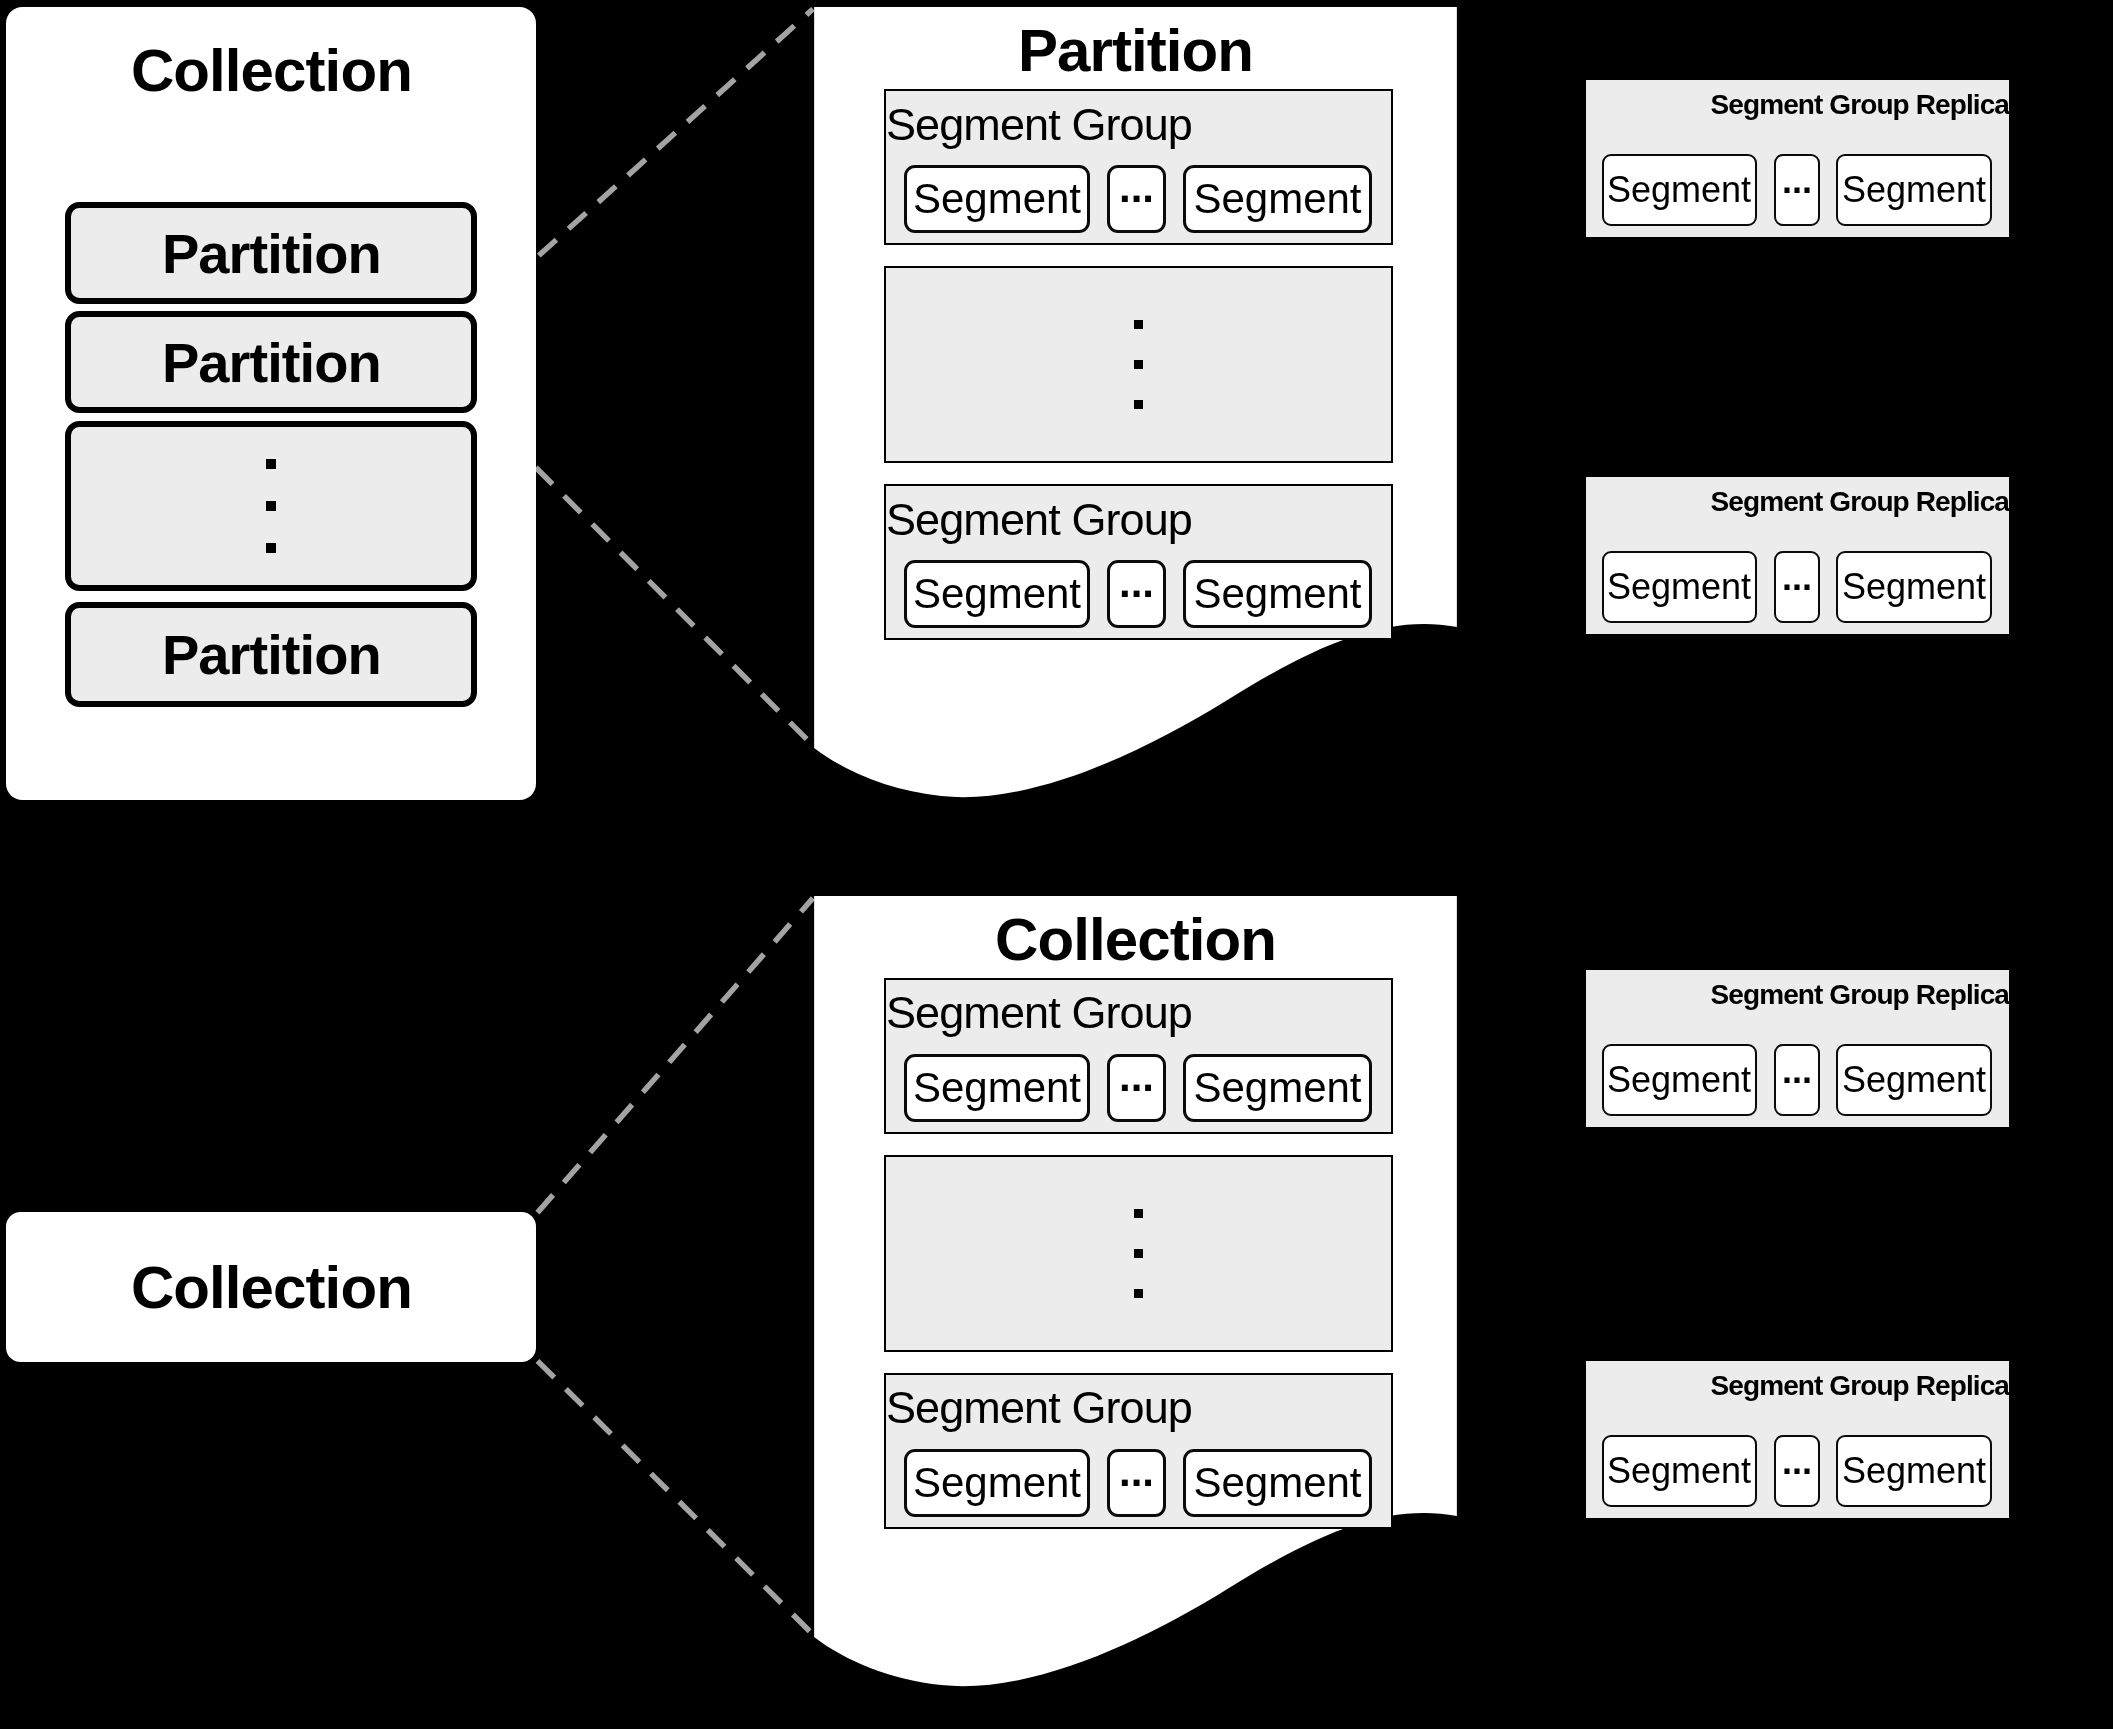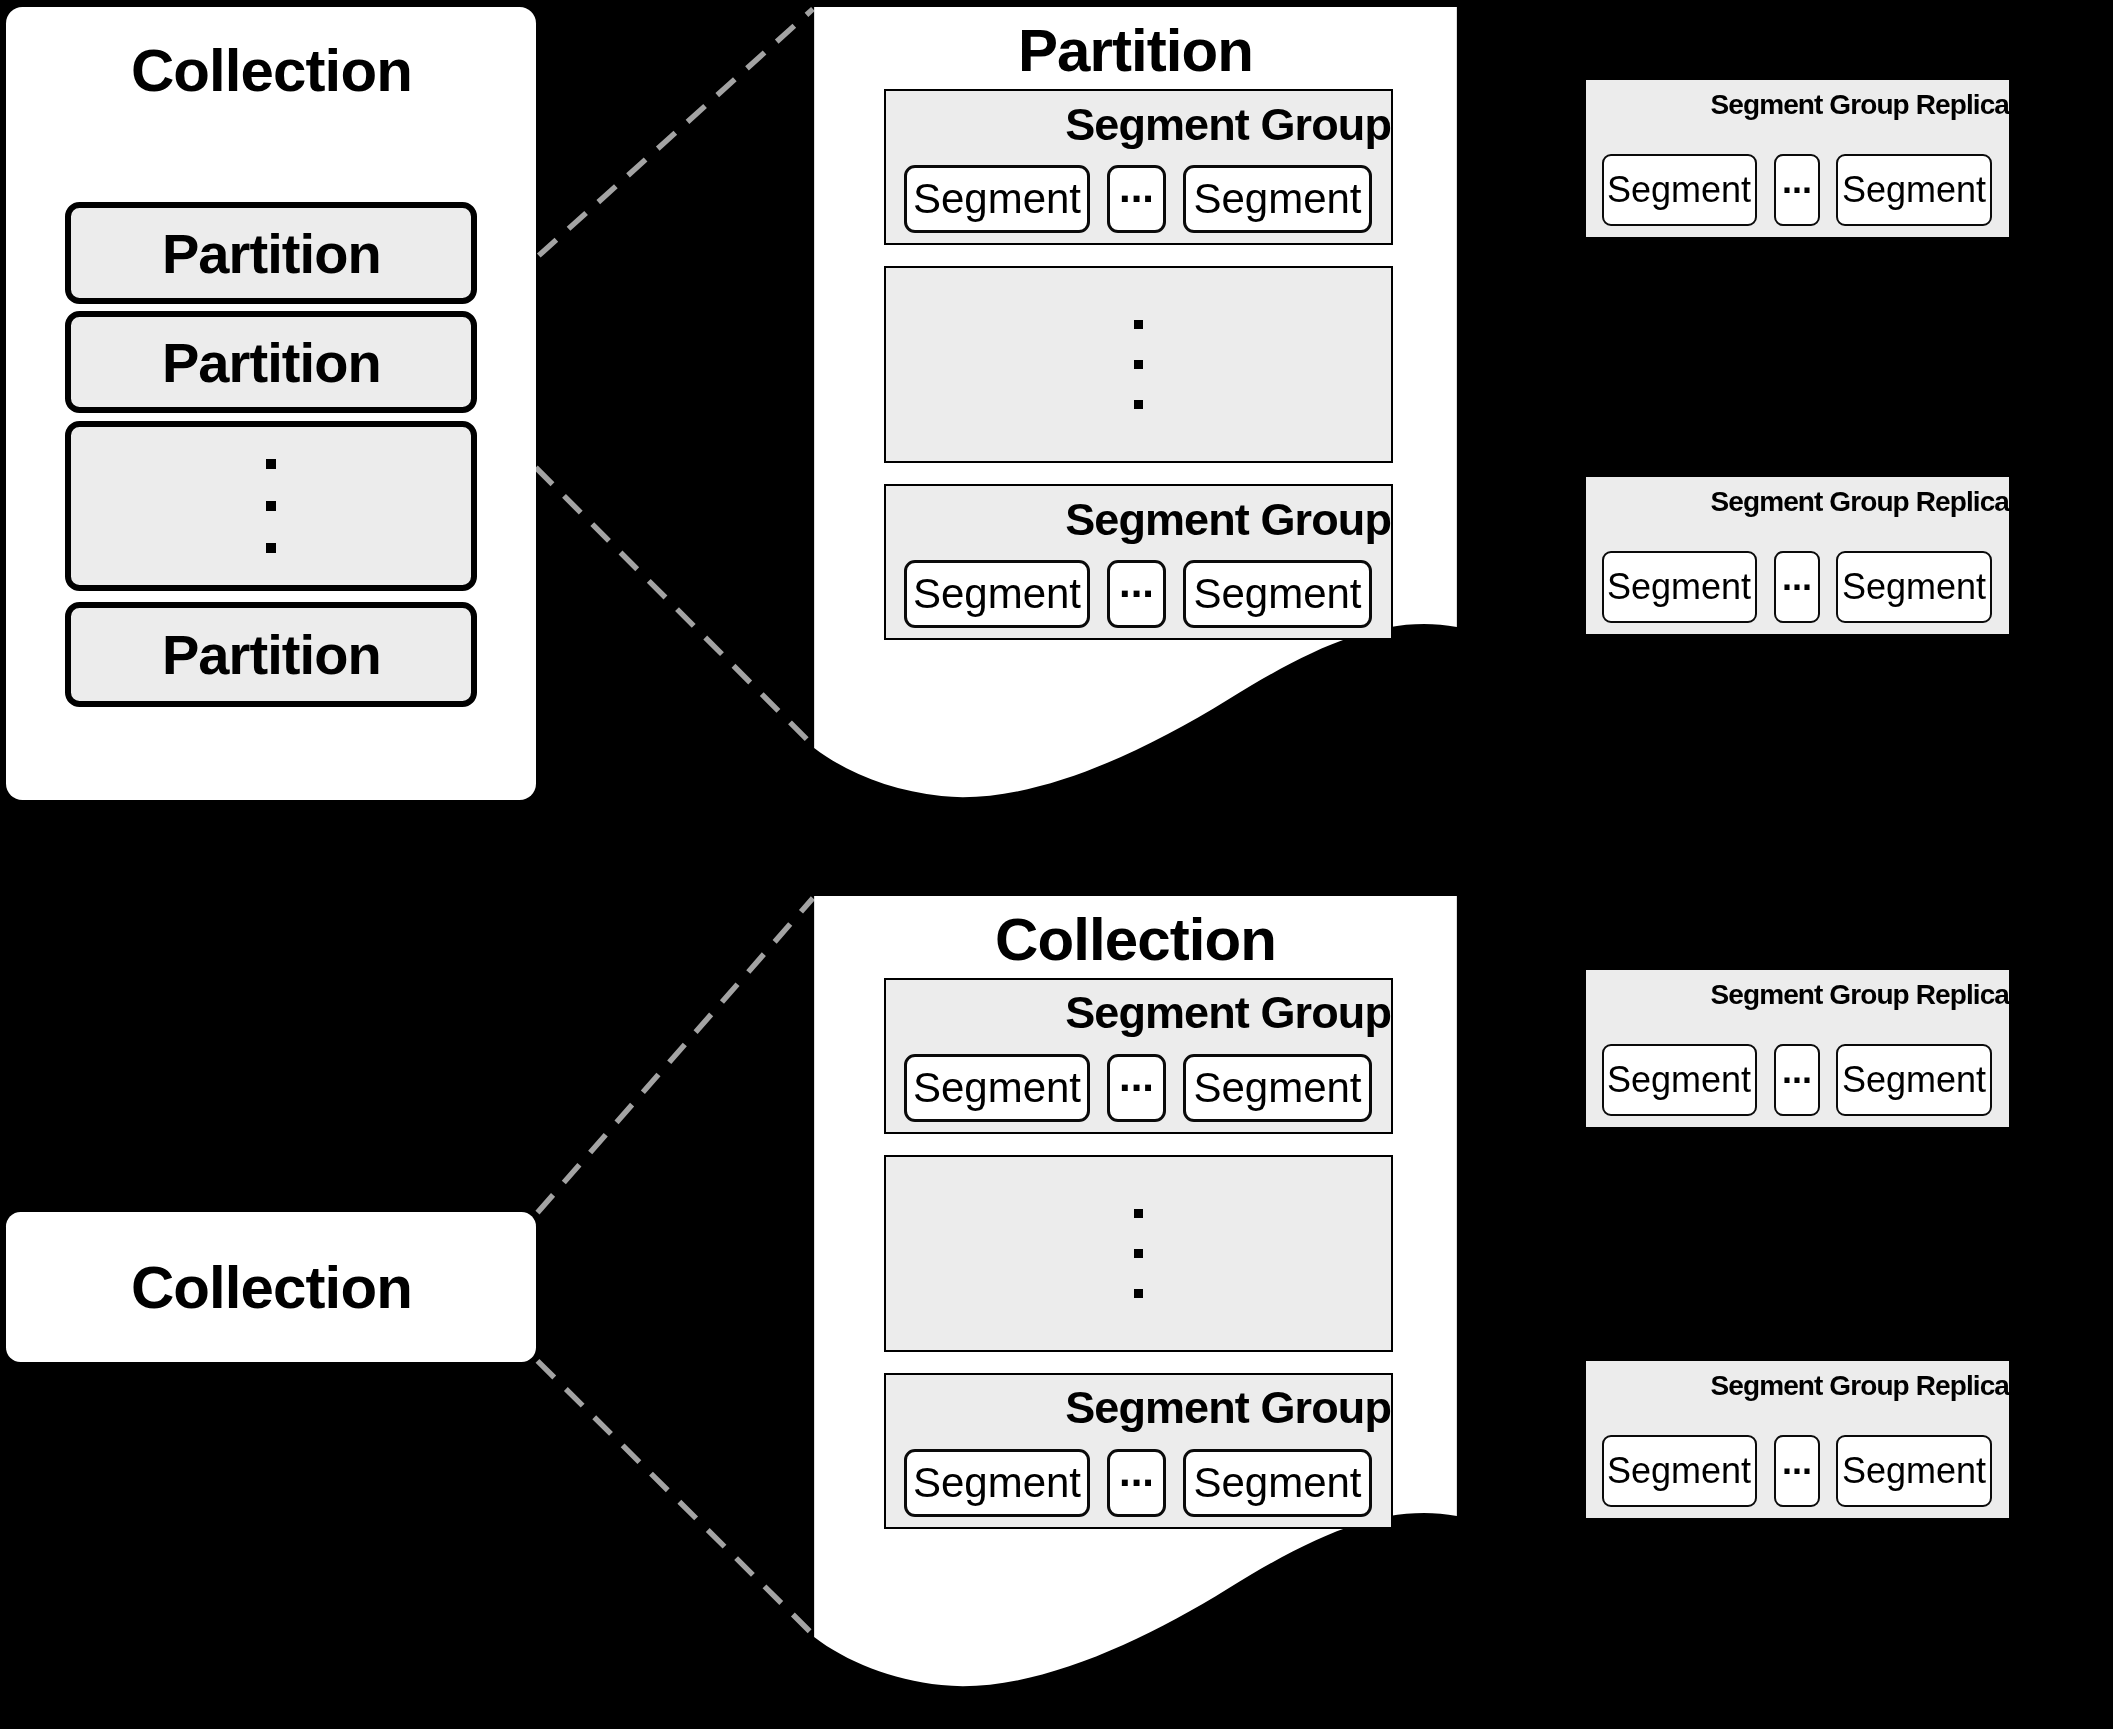--- a/index.html
+++ b/index.html
@@ -54,21 +54,21 @@
     text-align:center;font-size:60px;font-weight:bold;letter-spacing:-0.9px;
   }
   .group{
     position:absolute;left:70px;width:509px;height:156px;
     background:#ececec;border:2.7px solid #000;box-sizing:border-box;
   }
   .group.g1{top:82px;}
   .group.g2{top:477px;}
   .group-title{
     position:absolute;top:7.3px;left:0;width:100%;
-    text-align:right;font-size:45px;font-weight:bold;letter-spacing:-0.9px;
+    text-align:left;font-size:45px;font-weight:normal;letter-spacing:-0.9px;
   }
   .seg{
     position:absolute;top:74px;height:68px;
     background:#fff;border:3.6px solid #0a0a0a;border-radius:11px;
     box-sizing:border-box;
     display:flex;align-items:center;justify-content:center;
     font-size:42px;
   }
   .seg.sA{left:18px;width:186px;}
   .seg.sB{left:297px;width:189px;}

